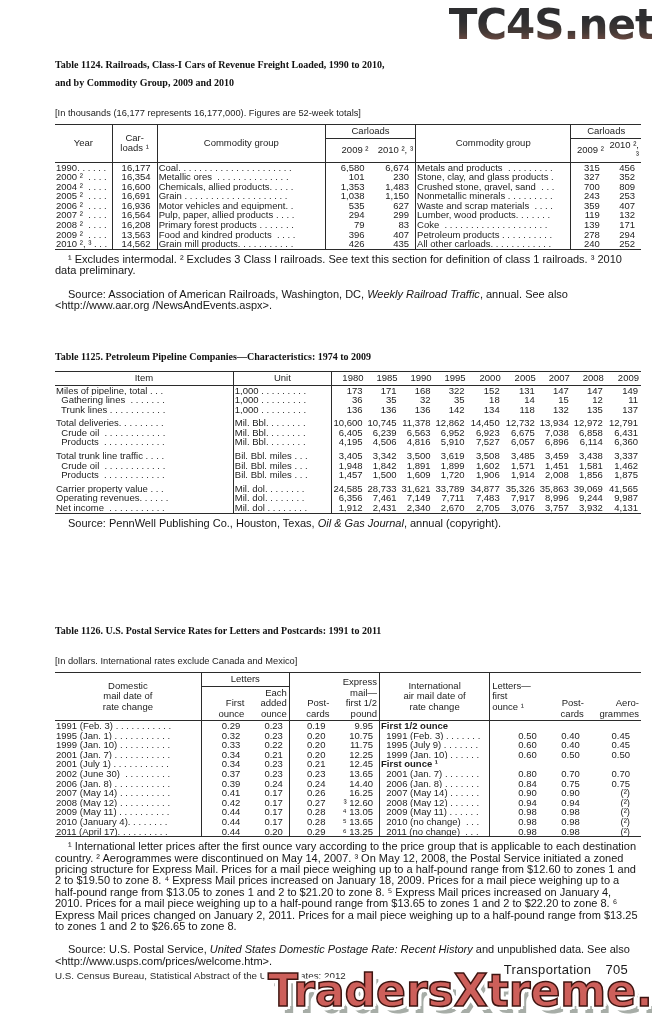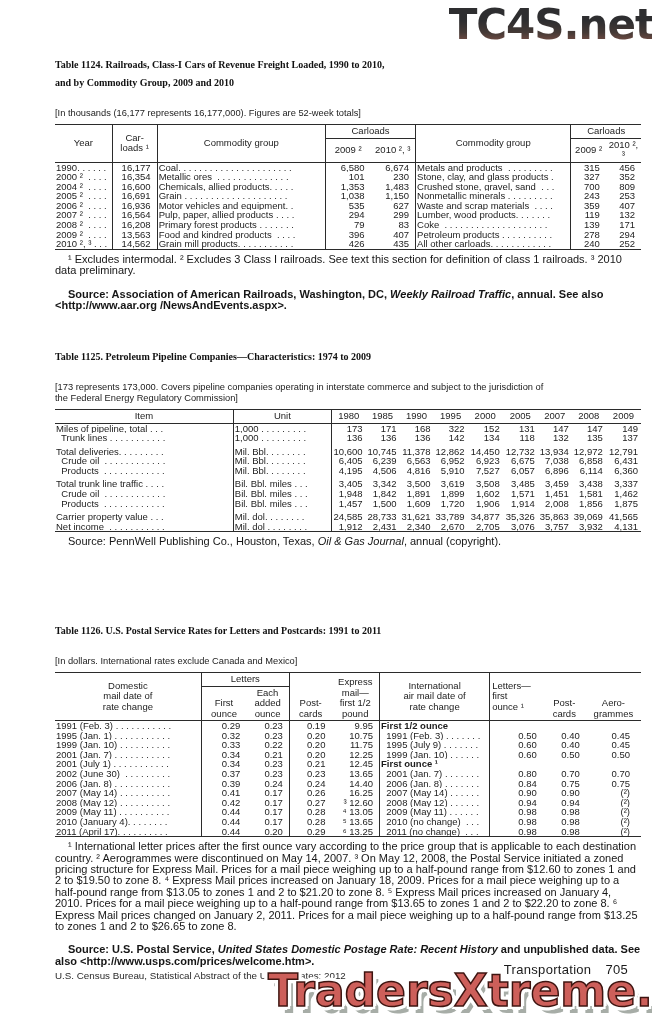--- a/index.html
+++ b/index.html
@@ -27,27 +27,27 @@
   tbody td{
     padding:0 1px;line-height:9.6px;white-space:pre;overflow:hidden;
     vertical-align:bottom;
   }
   .vl{border-left:1px solid #2b2b2b;}
   .num{text-align:right;padding-right:6px;}
   .t1125 .num{padding-right:3px;}
   .aero{padding-right:11px;}
   .item{text-align:left;}
   .yr{text-align:left;}
-  .rt{}
+  .rt{text-align:right;}
   .lf{text-align:left;}
   .bot{vertical-align:bottom;}
   tr.gap td{padding-top:4px;}
   td.bold{font-weight:bold;}
   .fn{font-size:11px;line-height:11.4px;margin-top:4px;text-indent:13px;color:#161616;}
-  .fn.cont{margin-top:12px;font-weight:bold;}
+  .fn.cont{margin-top:12px;}
   .src i{font-style:italic;}
   .page-label{position:absolute;top:962px;right:24px;font-size:13px;letter-spacing:0.3px;color:#1a1a1a;}
   .page-label .num-gap{display:inline-block;width:14px;}
   .census-line{position:absolute;top:970px;left:55px;font-size:9.8px;color:#2a2a2a;}
   
   .wm-top{
     position:absolute;top:4px;right:-2px;font-size:42px;font-weight:bold;line-height:1;
     font-family:"DejaVu Sans","Liberation Sans",sans-serif;letter-spacing:-1px;
     color:#38322f;
     background:linear-gradient(180deg,#2e2e30 40%,#453a36 68%,#8a554a 100%);
@@ -207,22 +207,20 @@
             <td class="num">252</td>
           </tr>
         </tbody>
     </table>
     <p class="fn">¹ Excludes intermodal. ² Excludes 3 Class I railroads. See text this section for definition of class 1 railroads. ³ 2010 data preliminary.</p>
     <p class="fn cont src"><span>Source: Association of American Railroads, Washington, DC, </span><i>Weekly Railroad Traffic</i><span>, annual. See also &lt;http://www.aar.org /NewsAndEvents.aspx&gt;.</span></p>
   </div>
 
   <div class="sect" style="top:348px;">
     <div class="title">Table 1125. Petroleum Pipeline Companies—Characteristics: 1974 to 2009</div>
-    <div class="note">[173 represents 173,000. Covers pipeline companies operating in interstate commerce and subject to the jurisdiction of
-the Federal Energy Regulatory Commission]</div>
     <table class="t1125">
       <colgroup>
         <col style="width:178px">
           <col style="width:98px">
         <col style="width:34px">
           <col style="width:34px">
           <col style="width:34px">
           <col style="width:34px">
         <col style="width:35px">
           <col style="width:35px">
@@ -253,20 +251,33 @@
             <td class="num">171</td>
             <td class="num">168</td>
             <td class="num">322</td>
             <td class="num">152</td>
             <td class="num">131</td>
             <td class="num">147</td>
             <td class="num">147</td>
             <td class="num">149</td>
           </tr>
           <tr>
+            <td class="item">  Gathering lines  . . . . . . .</td>
+            <td class="item vl">1,000 . . . . . . . . .</td>
+            <td class="num vl">36</td>
+            <td class="num">35</td>
+            <td class="num">32</td>
+            <td class="num">35</td>
+            <td class="num">18</td>
+            <td class="num">14</td>
+            <td class="num">15</td>
+            <td class="num">12</td>
+            <td class="num">11</td>
+          </tr>
+          <tr>
             <td class="item">  Trunk lines . . . . . . . . . . .</td>
             <td class="item vl">1,000 . . . . . . . . .</td>
             <td class="num vl">136</td>
             <td class="num">136</td>
             <td class="num">136</td>
             <td class="num">142</td>
             <td class="num">134</td>
             <td class="num">118</td>
             <td class="num">132</td>
             <td class="num">135</td>
@@ -355,20 +366,33 @@
             <td class="item vl">Mil. dol. . . . . . . .</td>
             <td class="num vl">24,585</td>
             <td class="num">28,733</td>
             <td class="num">31,621</td>
             <td class="num">33,789</td>
             <td class="num">34,877</td>
             <td class="num">35,326</td>
             <td class="num">35,863</td>
             <td class="num">39,069</td>
             <td class="num">41,565</td>
+          </tr>
+          <tr>
+            <td class="item">Operating revenues. . . . . .</td>
+            <td class="item vl">Mil. dol. . . . . . . .</td>
+            <td class="num vl">6,356</td>
+            <td class="num">7,461</td>
+            <td class="num">7,149</td>
+            <td class="num">7,711</td>
+            <td class="num">7,483</td>
+            <td class="num">7,917</td>
+            <td class="num">8,996</td>
+            <td class="num">9,244</td>
+            <td class="num">9,987</td>
           </tr>
           <tr>
             <td class="item">Net income  . . . . . . . . . . .</td>
             <td class="item vl">Mil. dol . . . . . . . .</td>
             <td class="num vl">1,912</td>
             <td class="num">2,431</td>
             <td class="num">2,340</td>
             <td class="num">2,670</td>
             <td class="num">2,705</td>
             <td class="num">3,076</td>

